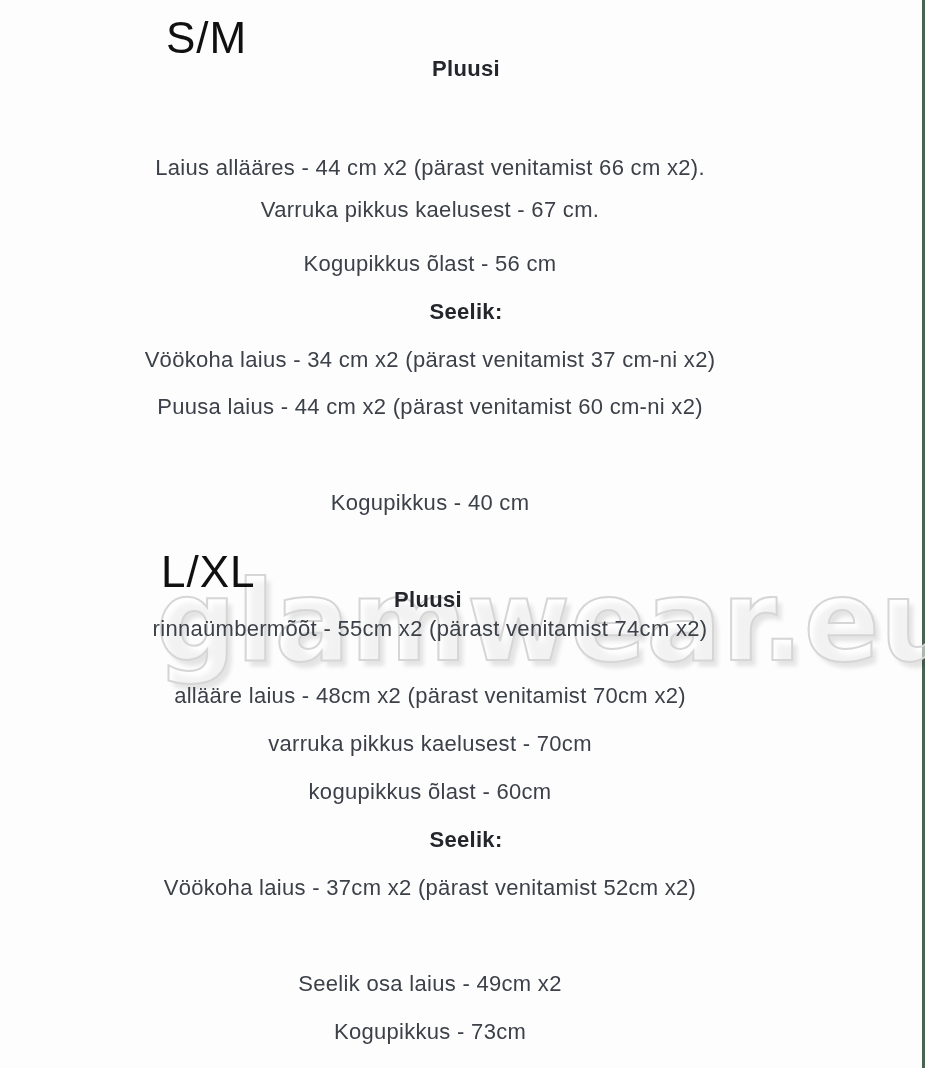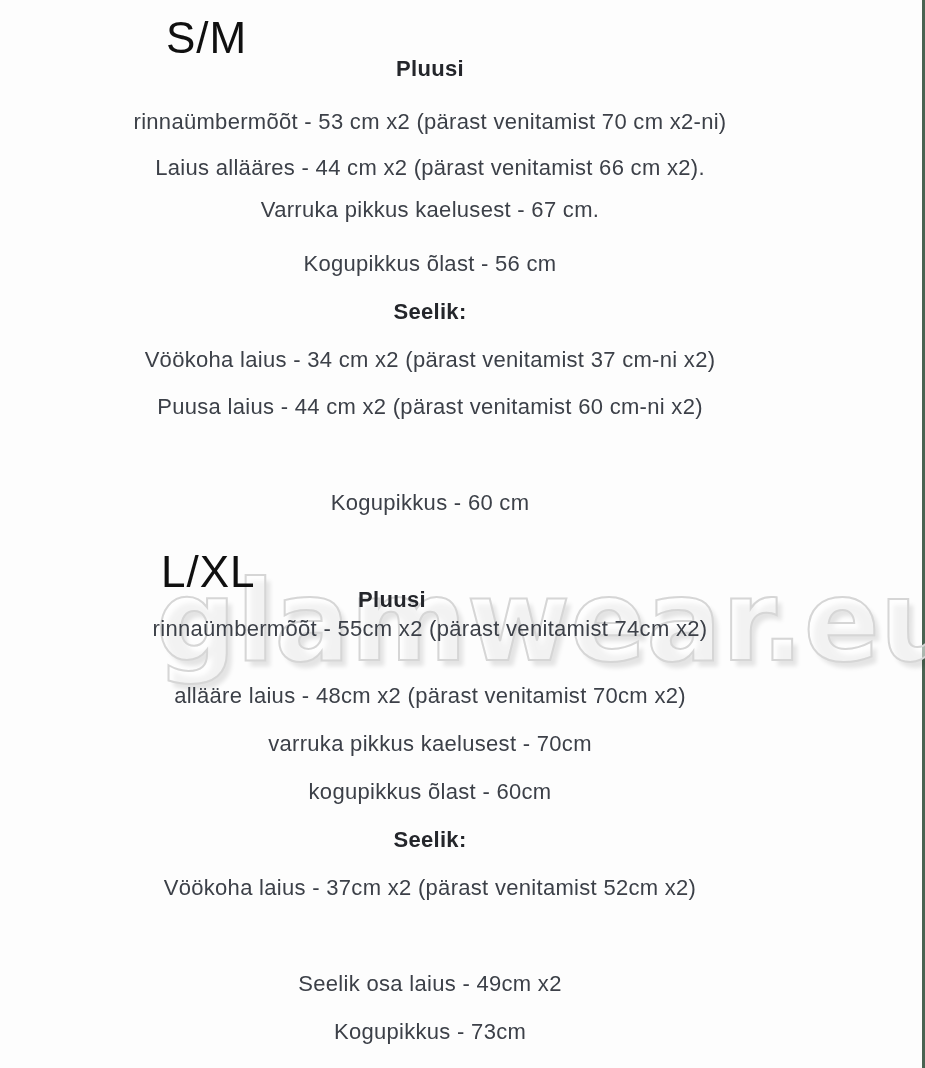--- a/index.html
+++ b/index.html
@@ -39,42 +39,42 @@
     text-align:center;
     font-size:22px;line-height:26px;
     color:var(--body,#3c4048);
     letter-spacing:0.3px;
     z-index:2;
     white-space:nowrap;
   }
   .heading{
     font-weight:700;
     color:var(--head,#24262b);
+    padding-left:36px;
   }
   .heading.shifted{transform:translateX(-38px);}
 </style>
 </head>
 <body>
 
 <div class="canvas" style="--bg: #fdfdfd; --body: #3c4048; --head: #24262b; --size: #101010; --border: #4a6452; --wm: #d6d6d6;">
 
   <div class="watermark">glamwear.eu</div>
 
   <div class="size-label sm">S/M</div>
 
   <div class="line heading" style="top:56px">Pluusi</div>
-  <div class="line" style="top:109px">rinnaümbermõõt - 53 cm x2 (pärast venitamist 70 cm x2-ni)</div>
   <div class="line" style="top:155px">Laius allääres - 44 cm x2 (pärast venitamist 66 cm x2).</div>
   <div class="line" style="top:197px">Varruka pikkus kaelusest - 67 cm.</div>
   <div class="line" style="top:251px">Kogupikkus õlast - 56 cm</div>
 
   <div class="line heading" style="top:299px">Seelik:</div>
   <div class="line" style="top:347px">Vöökoha laius - 34 cm x2 (pärast venitamist 37 cm-ni x2)</div>
   <div class="line" style="top:394px">Puusa laius - 44 cm x2 (pärast venitamist 60 cm-ni x2)</div>
-  <div class="line" style="top:490px">Kogupikkus - 60 cm</div>
+  <div class="line" style="top:490px">Kogupikkus - 40 cm</div>
 
   <div class="size-label lxl">L/XL</div>
 
   <div class="line heading shifted" style="top:587px">Pluusi</div>
   <div class="line" style="top:616px">rinnaümbermõõt - 55cm x2 (pärast venitamist 74cm x2)</div>
   <div class="line" style="top:683px">allääre laius - 48cm x2 (pärast venitamist 70cm x2)</div>
   <div class="line" style="top:731px">varruka pikkus kaelusest - 70cm</div>
   <div class="line" style="top:779px">kogupikkus õlast - 60cm</div>
 
   <div class="line heading" style="top:827px">Seelik:</div>

